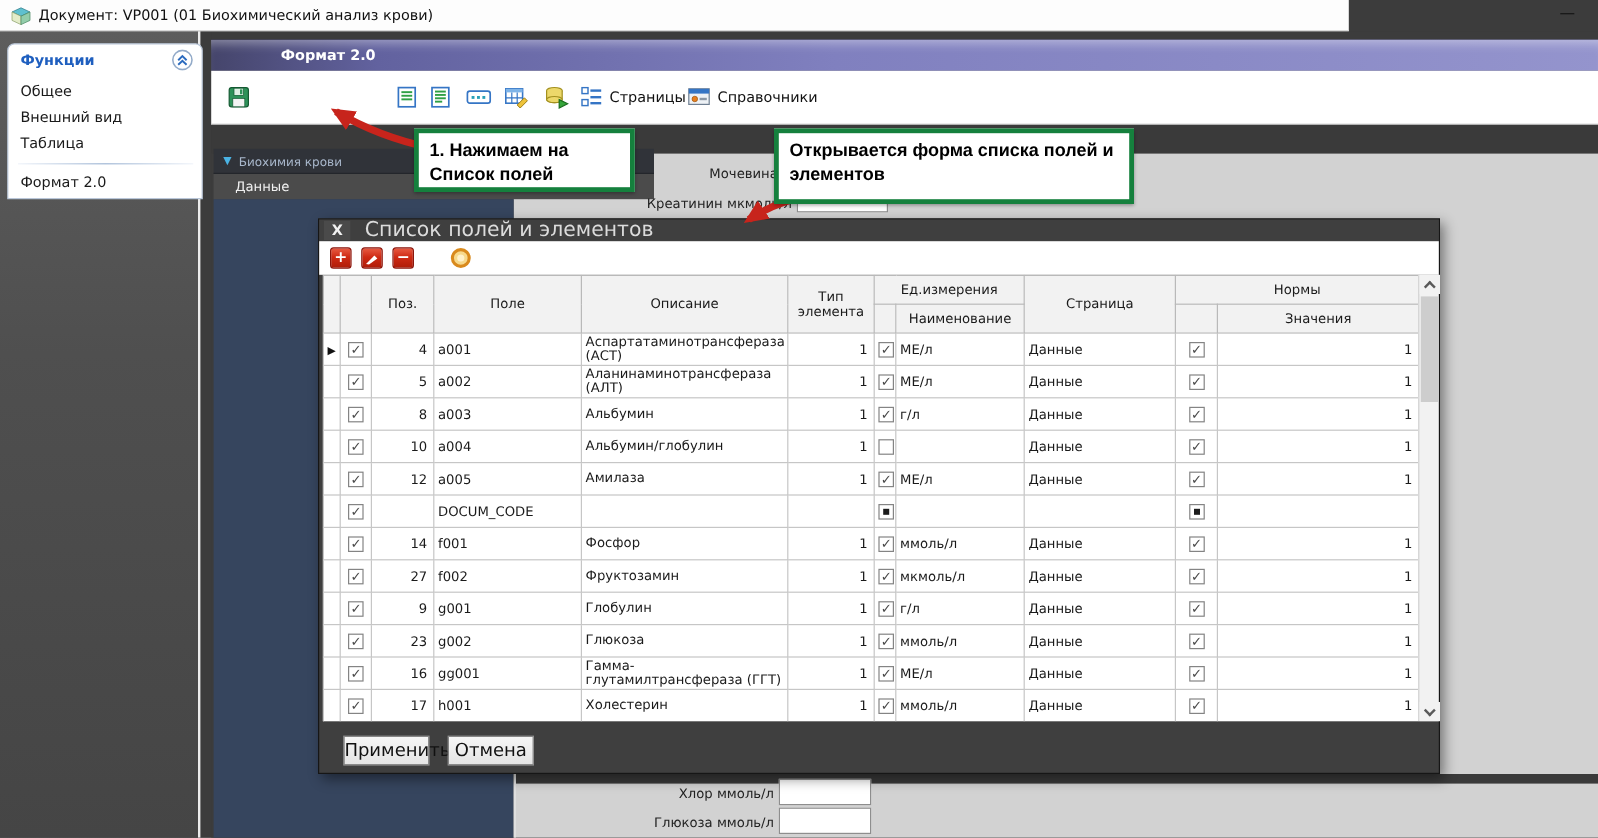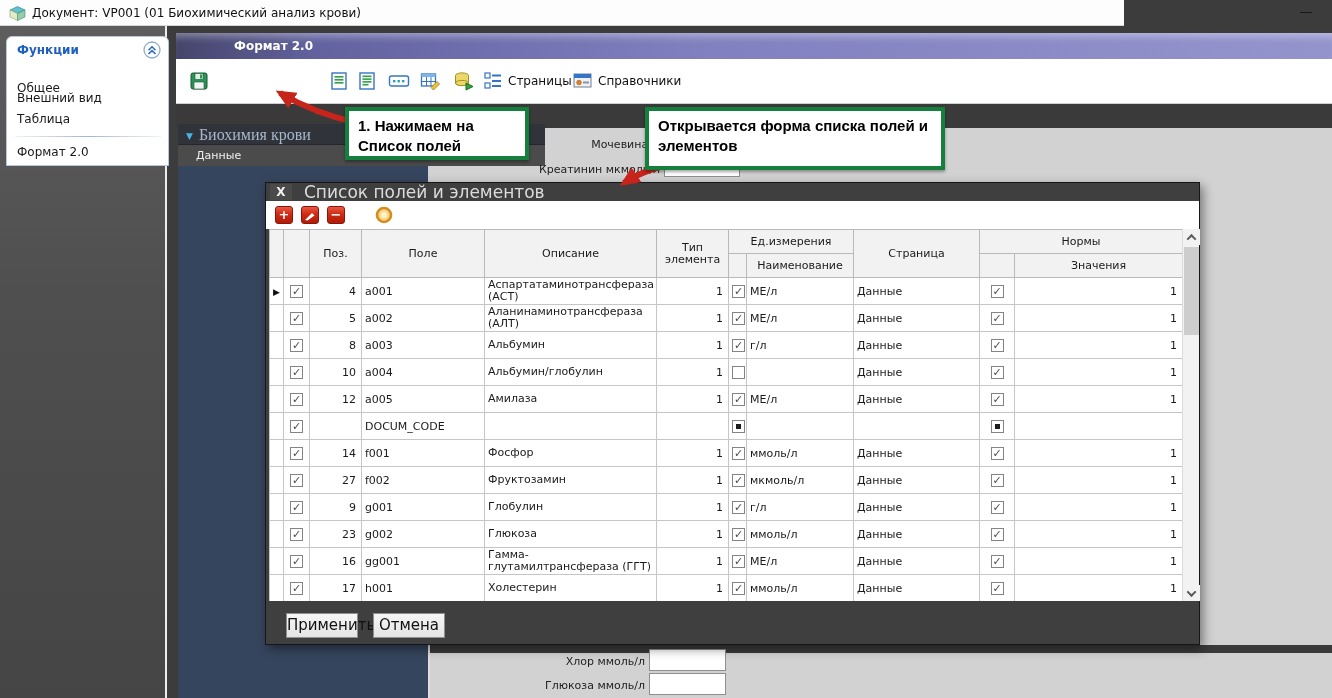--- a/index.html
+++ b/index.html
@@ -16,21 +16,21 @@
 
   
   .sidebar { position:absolute; left:0; top:26px; width:167px; height:672px;
     background:linear-gradient(180deg,#5d5d5d 0%, #4f4f4f 40%, #454545 100%);
     border-right:2px solid #ececec; z-index:4; }
   .func-panel { position:absolute; left:6px; top:10px; width:163px; height:130px; background:#fff;
     border:1px solid #b9c6d8; border-radius:6px 6px 0 0; }
   .func-header { position:absolute; left:10px; top:6px; font-weight:bold; font-size:12px; color:#1f5fbf; }
   .collapse-btn { position:absolute; right:7px; top:4px; width:18px; height:18px; }
   .func-item { position:absolute; left:10px; font-size:12px; color:#1a1a1a; }
-  .fi-0 { top:44px; } .fi-1 { top:54px; } .fi-2 { top:75px; }
+  .fi-0 { top:32px; } .fi-1 { top:54px; } .fi-2 { top:75px; }
   .func-divider { position:absolute; left:8px; top:99px; width:146px; height:1px;
     background:linear-gradient(90deg,#f0f4fa,#9fb6d4,#f0f4fa); }
   .func-bottom { position:absolute; left:10px; top:108px; font-size:12px; color:#1a1a1a; }
 
   
   .content-base { position:absolute; left:176px; top:26px; width:1156px; height:672px; background:#3c3c3c; z-index:1; }
   .format-header { position:absolute; left:176px; top:33px; width:1156px; height:26px;
     background:linear-gradient(90deg,#45456b 0%, #62629f 12%, #8080bf 45%, #9494cd 100%);
     box-shadow:inset 0 9px 9px -6px rgba(255,255,255,.4); z-index:2; }
   .format-header span { position:absolute; left:58px; top:0; line-height:26px; color:#fff;
@@ -47,21 +47,21 @@
   .tb-fieldlist { left:52px; width:100px; text-align:center; }
   .tb-pages-icon { left:306px; } .tb-pages-label { left:332px; }
   .tb-refs-icon { left:396px; } .tb-refs-label { left:422px; }
 
   
   .dark-strip-top { position:absolute; left:176px; top:104px; width:1156px; height:24px; background:#3a3a3a; z-index:2; }
   .form-bg { position:absolute; left:428px; top:128px; width:904px; height:570px; background:#d2d2d2; z-index:2; }
   .section-bar { position:absolute; left:178px; top:124px; width:367px; height:21px; background:#303339;
     border-bottom:1px solid #23262b; z-index:3; line-height:21px; }
   .section-bar .tri { color:#4ab3e4; font-size:9px; margin:0 6px 0 8px; vertical-align:1px; }
-  .section-bar .lbl { color:#a9b8cc; font-size:16px;font-family:Liberation Serif, serif; }
+  .section-bar .lbl { color:#a9b8cc; font-size:10px; }
   .item-bar { position:absolute; left:178px; top:145px; width:367px; height:21px; background:#4b4b4b;
     z-index:3; line-height:21px; }
   .item-bar .lbl { color:#f0f0f0; font-size:11px; margin-left:18px; }
   .navy-panel { position:absolute; left:178px; top:166px; width:250px; height:532px; background:#36455e; z-index:3; }
   .dark-strip-bottom { position:absolute; left:428px; top:645px; width:904px; height:8px; background:#3a3a3a; z-index:3; }
   .v-sep { position:absolute; left:428px; top:645px; width:2px; height:53px; background:#dfdfdf; z-index:4; }
 
   
   .fld-label { position:absolute; width:140px; text-align:right; font-size:11px; color:#222; z-index:3; }
   .fld-input { position:absolute; background:#fff; border:1px solid #8e8e8e; z-index:3; }

